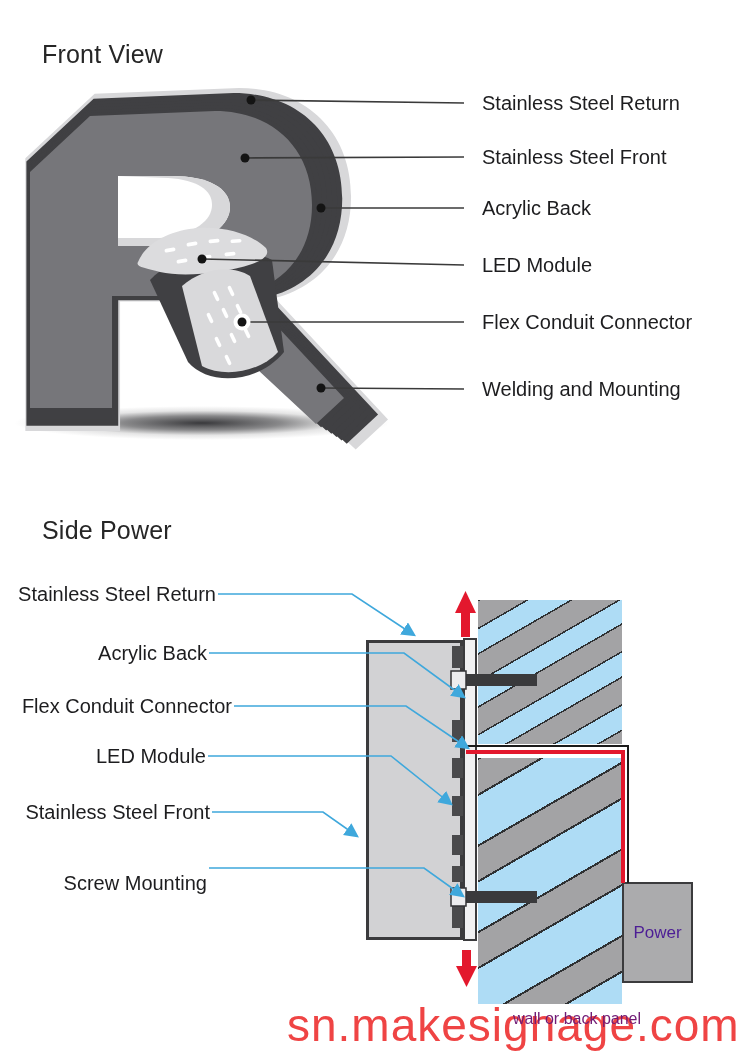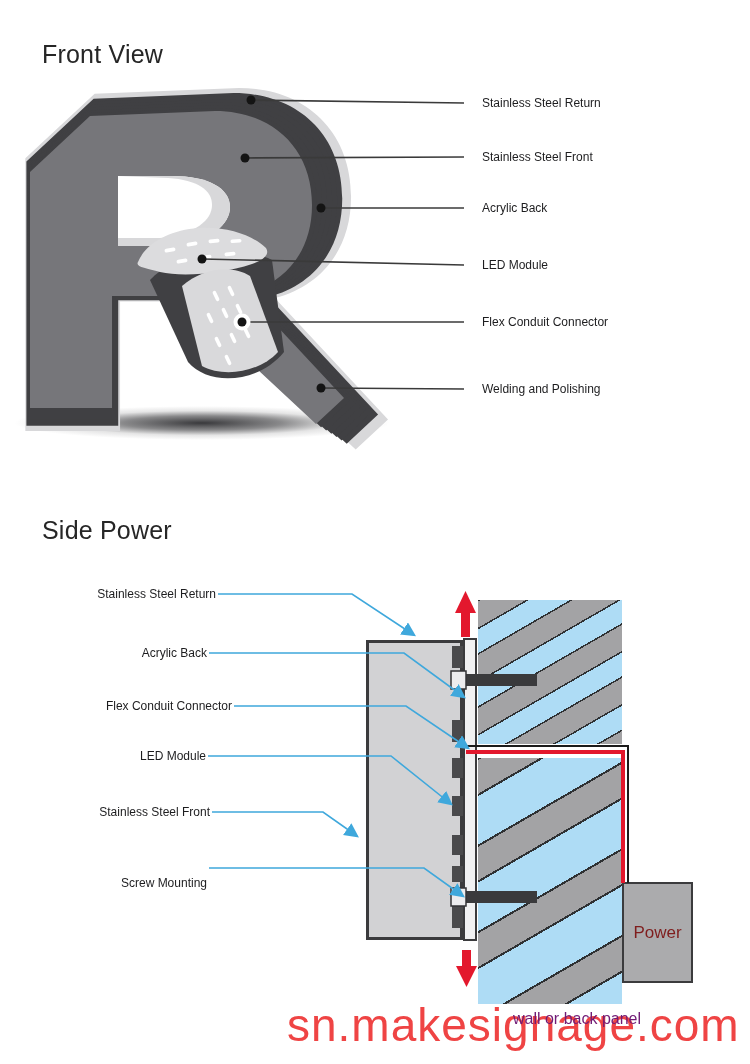--- a/index.html
+++ b/index.html
@@ -1,36 +1,36 @@
 <!DOCTYPE html>
 <html><head>
 <meta charset="utf-8">
 <style>
   html,body{margin:0;padding:0;}
   body{width:750px;height:1064px;position:relative;background:#ffffff;overflow:hidden;
        font-family:"Liberation Sans", sans-serif;}
   .abs{position:absolute;}
   .title{font-size:25px;color:#262626;letter-spacing:0.2px;}
-  .callout-label{font-size:12px;color:#1d1d1f;white-space:nowrap;line-height:22px;height:22px;}
+  .callout-label{font-size:20px;color:#1d1d1f;white-space:nowrap;line-height:22px;height:22px;}
   .front-label{text-align:left;}
   .side-label{text-align:right;}
   #stage-svg{position:absolute;left:0;top:0;z-index:5;}
   
   .wall{position:absolute;z-index:1;background-color:#aedcf5;}
   #wall-upper{left:478px;top:600px;width:144px;height:144px;
     background-image:repeating-linear-gradient(150deg,#2f3133 0 1.5px,#a3a3a5 1.5px 24px,#2f3133 24px 25.5px,rgba(0,0,0,0) 25.5px 46px);}
   #wall-lower{left:478px;top:758px;width:144px;height:246px;
     background-image:repeating-linear-gradient(150deg,#2f3133 0 2px,#a3a3a5 2px 31px,#2f3133 31px 33px,rgba(0,0,0,0) 33px 75px);}
   #letter-body-box{left:366px;top:640px;width:91px;height:294px;background:#d2d2d4;
     border:3px solid #3b3b3d;z-index:2;}
   #acrylic-strip{left:463px;top:638px;width:10px;height:299px;background:#f1f1f2;
     border:2px solid #3b3b3d;z-index:2;}
   #power-box{left:622px;top:882px;width:67px;height:97px;background:#ababad;border:2.5px solid #3b3b3d;
     z-index:2;display:flex;align-items:center;justify-content:center;}
-  #power-label{font-size:17px;color:#7f1d1d;}
+  #power-label{font-size:17px;color:#4c1d95;}
   #wall-label{left:486px;top:1010px;width:182px;text-align:center;font-size:16px;color:#701a75;z-index:7;}
   #watermark{left:287px;top:998px;font-size:46px;color:#ef4444;z-index:6;white-space:nowrap;letter-spacing:1px;}
   .txt{z-index:8;}
 </style>
 </head>
 <body>
 
 <div class="abs title txt" style="left:42px;top:40px;">Front View</div>
 <div class="abs title txt" style="left:42px;top:516px;">Side Power</div>
 
@@ -153,19 +153,19 @@
       <polyline points="212,812 323,812 357,836" fill="none" stroke="#3fa8dc" stroke-width="1.6" marker-end="url(#blueArrow)"></polyline>
       <polyline points="209,868 424,868 463,896" fill="none" stroke="#3fa8dc" stroke-width="1.6" marker-end="url(#blueArrow)"></polyline>
     </g>
 </svg>
 
 <div class="abs callout-label txt front-label" style="left: 482px; top: 92px;">Stainless Steel Return</div>
 <div class="abs callout-label txt front-label" style="left: 482px; top: 146px;">Stainless Steel Front</div>
 <div class="abs callout-label txt front-label" style="left: 482px; top: 197px;">Acrylic Back</div>
 <div class="abs callout-label txt front-label" style="left: 482px; top: 254px;">LED Module</div>
 <div class="abs callout-label txt front-label" style="left: 482px; top: 311px;">Flex Conduit Connector</div>
-<div class="abs callout-label txt front-label" style="left: 482px; top: 378px;">Welding and Polishing</div>
+<div class="abs callout-label txt front-label" style="left: 482px; top: 378px;">Welding and Mounting</div>
 <div class="abs callout-label txt side-label" style="right: 534px; top: 583px;">Stainless Steel Return</div>
 <div class="abs callout-label txt side-label" style="right: 543px; top: 642px;">Acrylic Back</div>
 <div class="abs callout-label txt side-label" style="right: 518px; top: 695px;">Flex Conduit Connector</div>
 <div class="abs callout-label txt side-label" style="right: 544px; top: 745px;">LED Module</div>
 <div class="abs callout-label txt side-label" style="right: 540px; top: 801px;">Stainless Steel Front</div>
 <div class="abs callout-label txt side-label" style="right: 543px; top: 872px;">Screw Mounting</div>
 
 </body></html>

